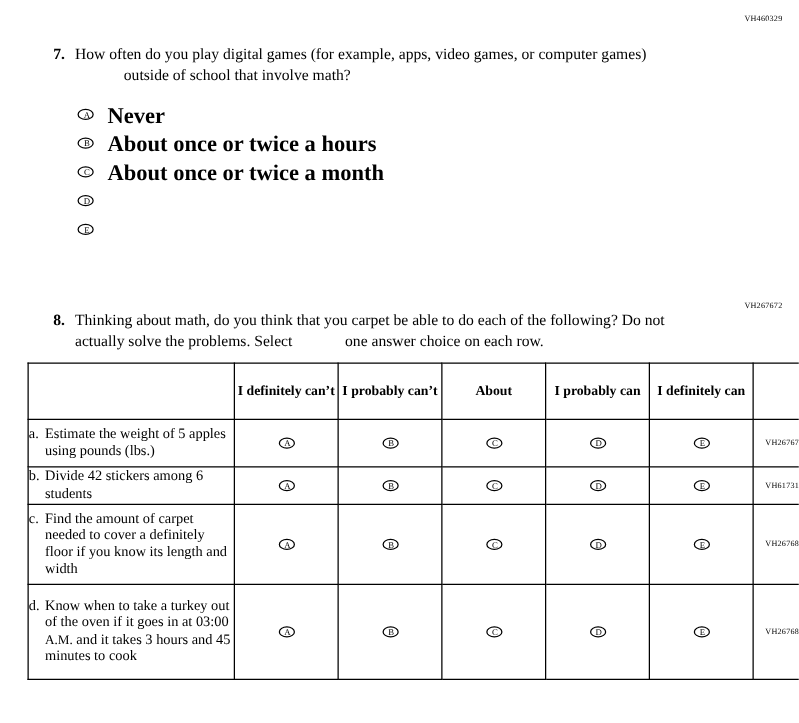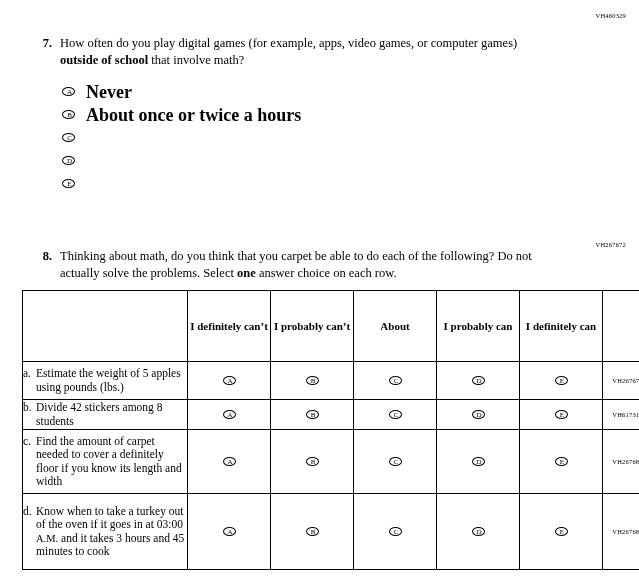--- a/index.html
+++ b/index.html
@@ -52,21 +52,21 @@
     width: 22px;
     text-align: right;
     padding-right: 8px;
     flex: none;
     line-height: 16.5px;
   }
   .q-text {
     font-size: 12.5px;
     line-height: 16.5px;
   }
-  .q-text b { font-weight: bold; }
+  .q-text b { font-weight: normal; margin-left: 39px; }
 
   #question-7 {
     left: 30px;
     top: 35px;
     width: 520px;
   }
   #question-8 {
     left: 30px;
     top: 248px;
     width: 520px;
@@ -126,21 +126,21 @@
   .matrix td, .matrix th {
     border: 1px solid #000;
     vertical-align: middle;
     padding: 0;
   }
   .matrix thead th {
     font-size: 11px;
     font-weight: bold;
     text-align: center;
     line-height: 13px;
-    padding: 19px 2px;
+    padding: 6px 2px;
     height: 32px;
     font-family: "Liberation Serif", serif;
   }
   .col-stem { width: 160px; }
   .col-opt  { width: 78px; }
   .col-code { width: 45px; border-left: 1px solid #000 !important; }
 
   .stem-cell {
     font-size: 11.5px;
     line-height: 13.5px;
@@ -204,20 +204,21 @@
     <div class="option-row">
       <span class="bubble">
           <span class="glyph">B</span>
         </span>
       <span class="option-label">About once or twice a hours</span>
     </div>
     <div class="option-row">
       <span class="bubble">
           <span class="glyph">C</span>
         </span>
+      <span class="option-label">About once or twice a month</span>
     </div>
     <div class="option-row">
       <span class="bubble">
           <span class="glyph">D</span>
         </span>
     </div>
     <div class="option-row">
       <span class="bubble">
           <span class="glyph">E</span>
         </span>
@@ -287,21 +288,21 @@
               </span>
             </div>
         </td>
         <td class="code-cell">VH267674</td>
       </tr>
 
       <tr class="row-b">
         <td class="stem-cell">
           <div class="stem-inner">
             <span class="stem-letter">b.</span>
-            <span class="stem-text">Divide 42 stickers among 8 students</span>
+            <span class="stem-text">Divide 42 stickers among 6 students</span>
           </div>
         </td>
         <td class="opt-cell">
           <div class="bubble-wrap">
               <span class="bubble">
                 <span class="glyph">A</span>
               </span>
             </div>
         </td>
         <td class="opt-cell">

